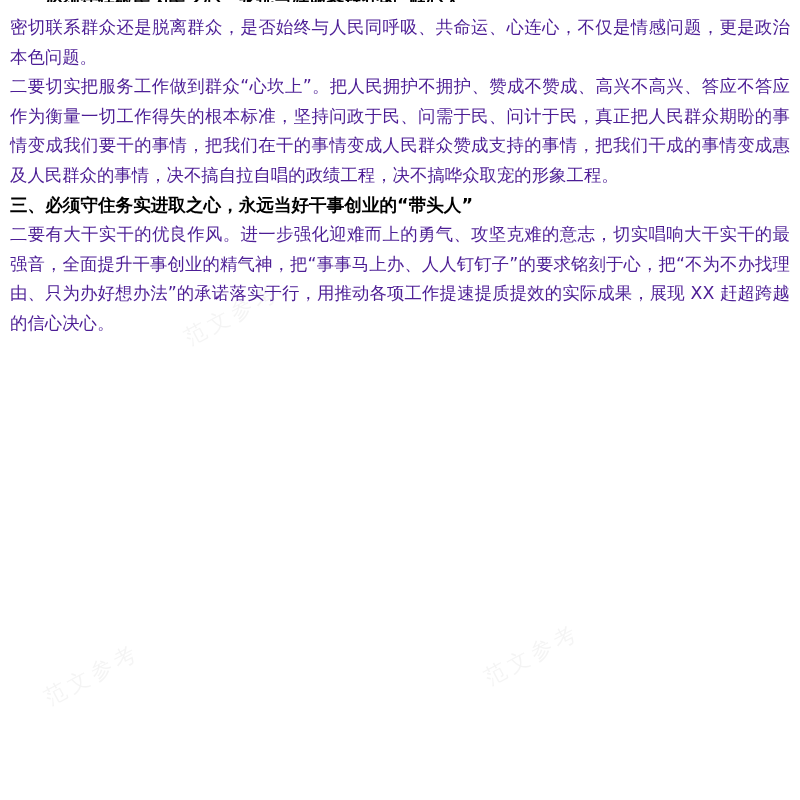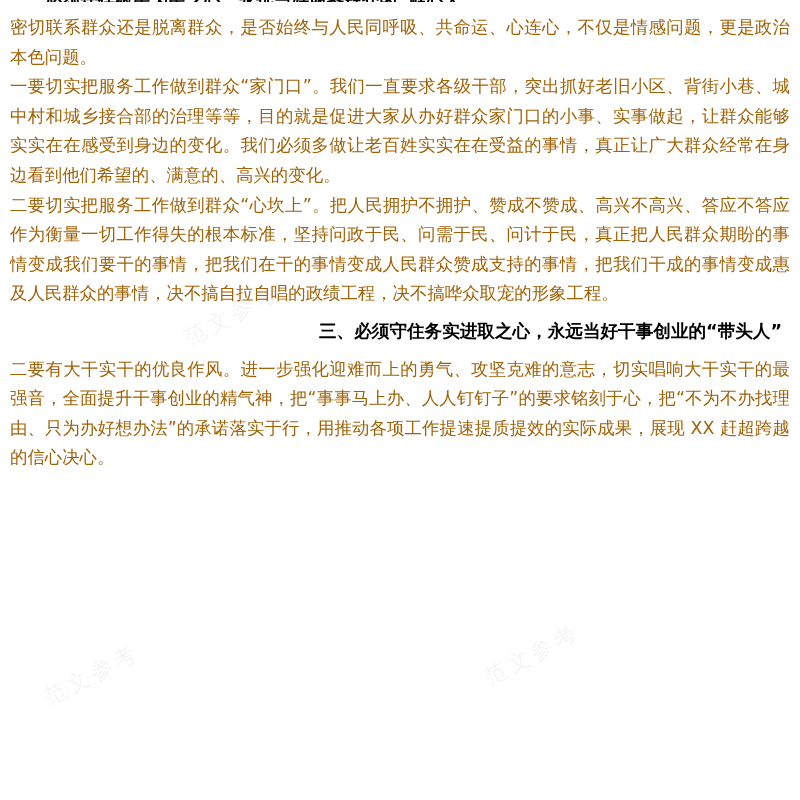--- a/index.html
+++ b/index.html
@@ -24,33 +24,33 @@
   }
   .doc {
     position: relative;
     z-index: 2;
     padding-top: 0px;
   }
   p.para {
     margin: 0;
     font-size: 17.4px;
     line-height: 29.6px;
-    color: #a16207;
+    color: #4c1d95;
     text-align: justify;
     text-justify: inter-ideograph;
     letter-spacing: 0px;
     text-indent: 0;
   }
   p.heading {
-    margin: 8px;
+    margin: 0;
     font-size: 17.6px;
     line-height: 29.6px;
     color: #000000;
     font-weight: bold;
-    text-align: right;
+    text-align: left;
   }
   p.heading-top {
     margin: 0;
     font-size: 17.6px;
     line-height: 24px;
     color: #000000;
     font-weight: bold;
     text-align: left;
     overflow: hidden;
     height: 13px;
@@ -86,19 +86,18 @@
 
   <div class="watermark">
     <div class="wm-text wm1">范文参考</div>
     <div class="wm-text wm2">范文参考</div>
     <div class="wm-text wm3">范文参考</div>
   </div>
 
   <div class="doc">
     <p class="heading-top">二、必须守住敬民为民之心，永远当好服务群众的“贴心人”</p>
     <p class="para">密切联系群众还是脱离群众，是否始终与人民同呼吸、共命运、心连心，不仅是情感问题，更是政治本色问题。</p>
-    <p class="para">一要切实把服务工作做到群众“家门口”。我们一直要求各级干部，突出抓好老旧小区、背街小巷、城中村和城乡接合部的治理等等，目的就是促进大家从办好群众家门口的小事、实事做起，让群众能够实实在在感受到身边的变化。我们必须多做让老百姓实实在在受益的事情，真正让广大群众经常在身边看到他们希望的、满意的、高兴的变化。</p>
     <p class="para">二要切实把服务工作做到群众“心坎上”。把人民拥护不拥护、赞成不赞成、高兴不高兴、答应不答应作为衡量一切工作得失的根本标准，坚持问政于民、问需于民、问计于民，真正把人民群众期盼的事情变成我们要干的事情，把我们在干的事情变成人民群众赞成支持的事情，把我们干成的事情变成惠及人民群众的事情，决不搞自拉自唱的政绩工程，决不搞哗众取宠的形象工程。</p>
     <p class="heading">三、必须守住务实进取之心，永远当好干事创业的“带头人”</p>
     <p class="para">二要有大干实干的优良作风。进一步强化迎难而上的勇气、攻坚克难的意志，切实唱响大干实干的最强音，全面提升干事创业的精气神，把“事事马上办、人人钉钉子”的要求铭刻于心，把“不为不办找理由、只为办好想办法”的承诺落实于行，用推动各项工作提速提质提效的实际成果，展现 XX 赶超跨越的信心决心。</p>
   </div>
 
 </div>
 
 </body></html>

